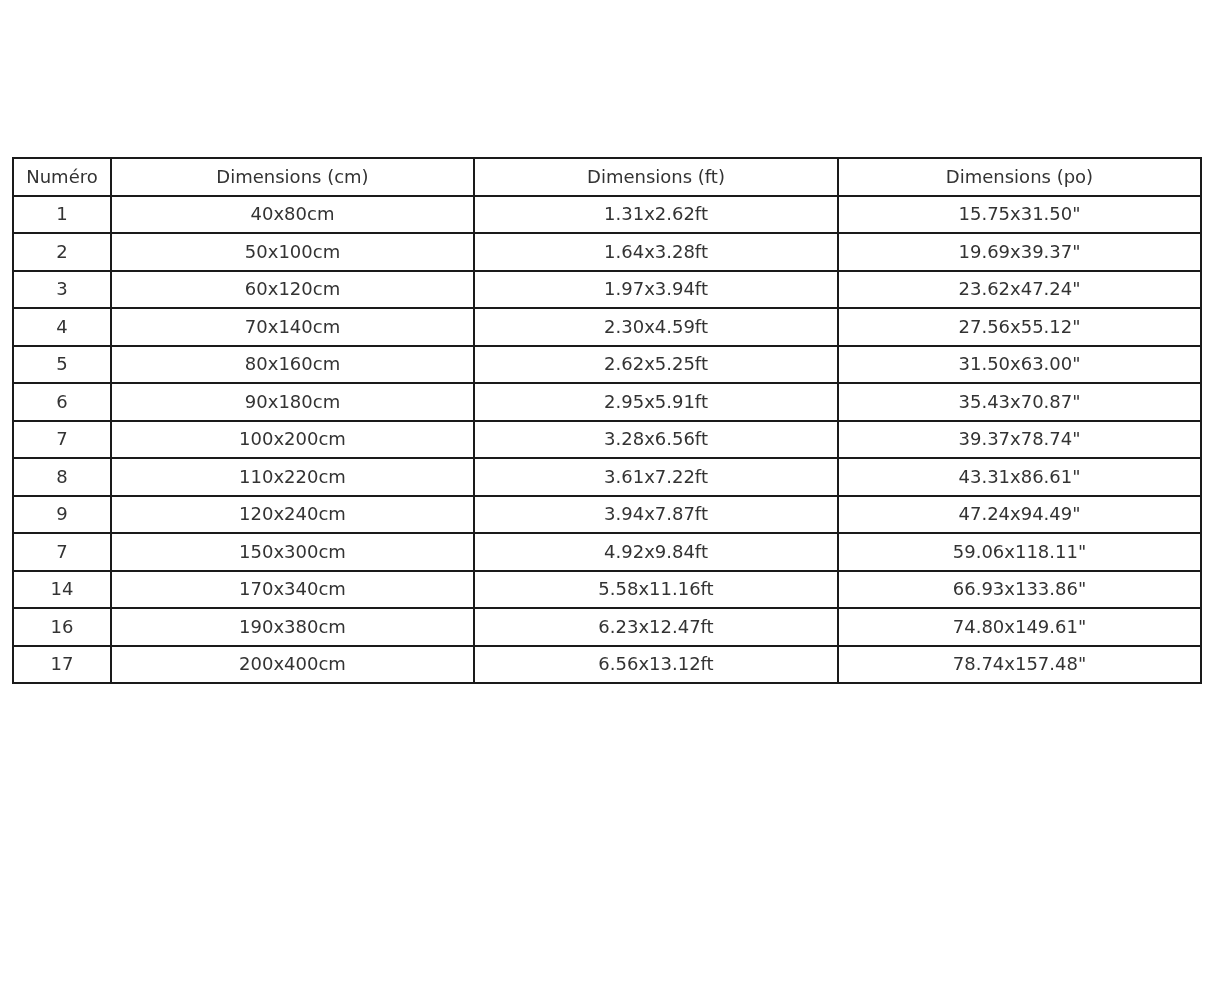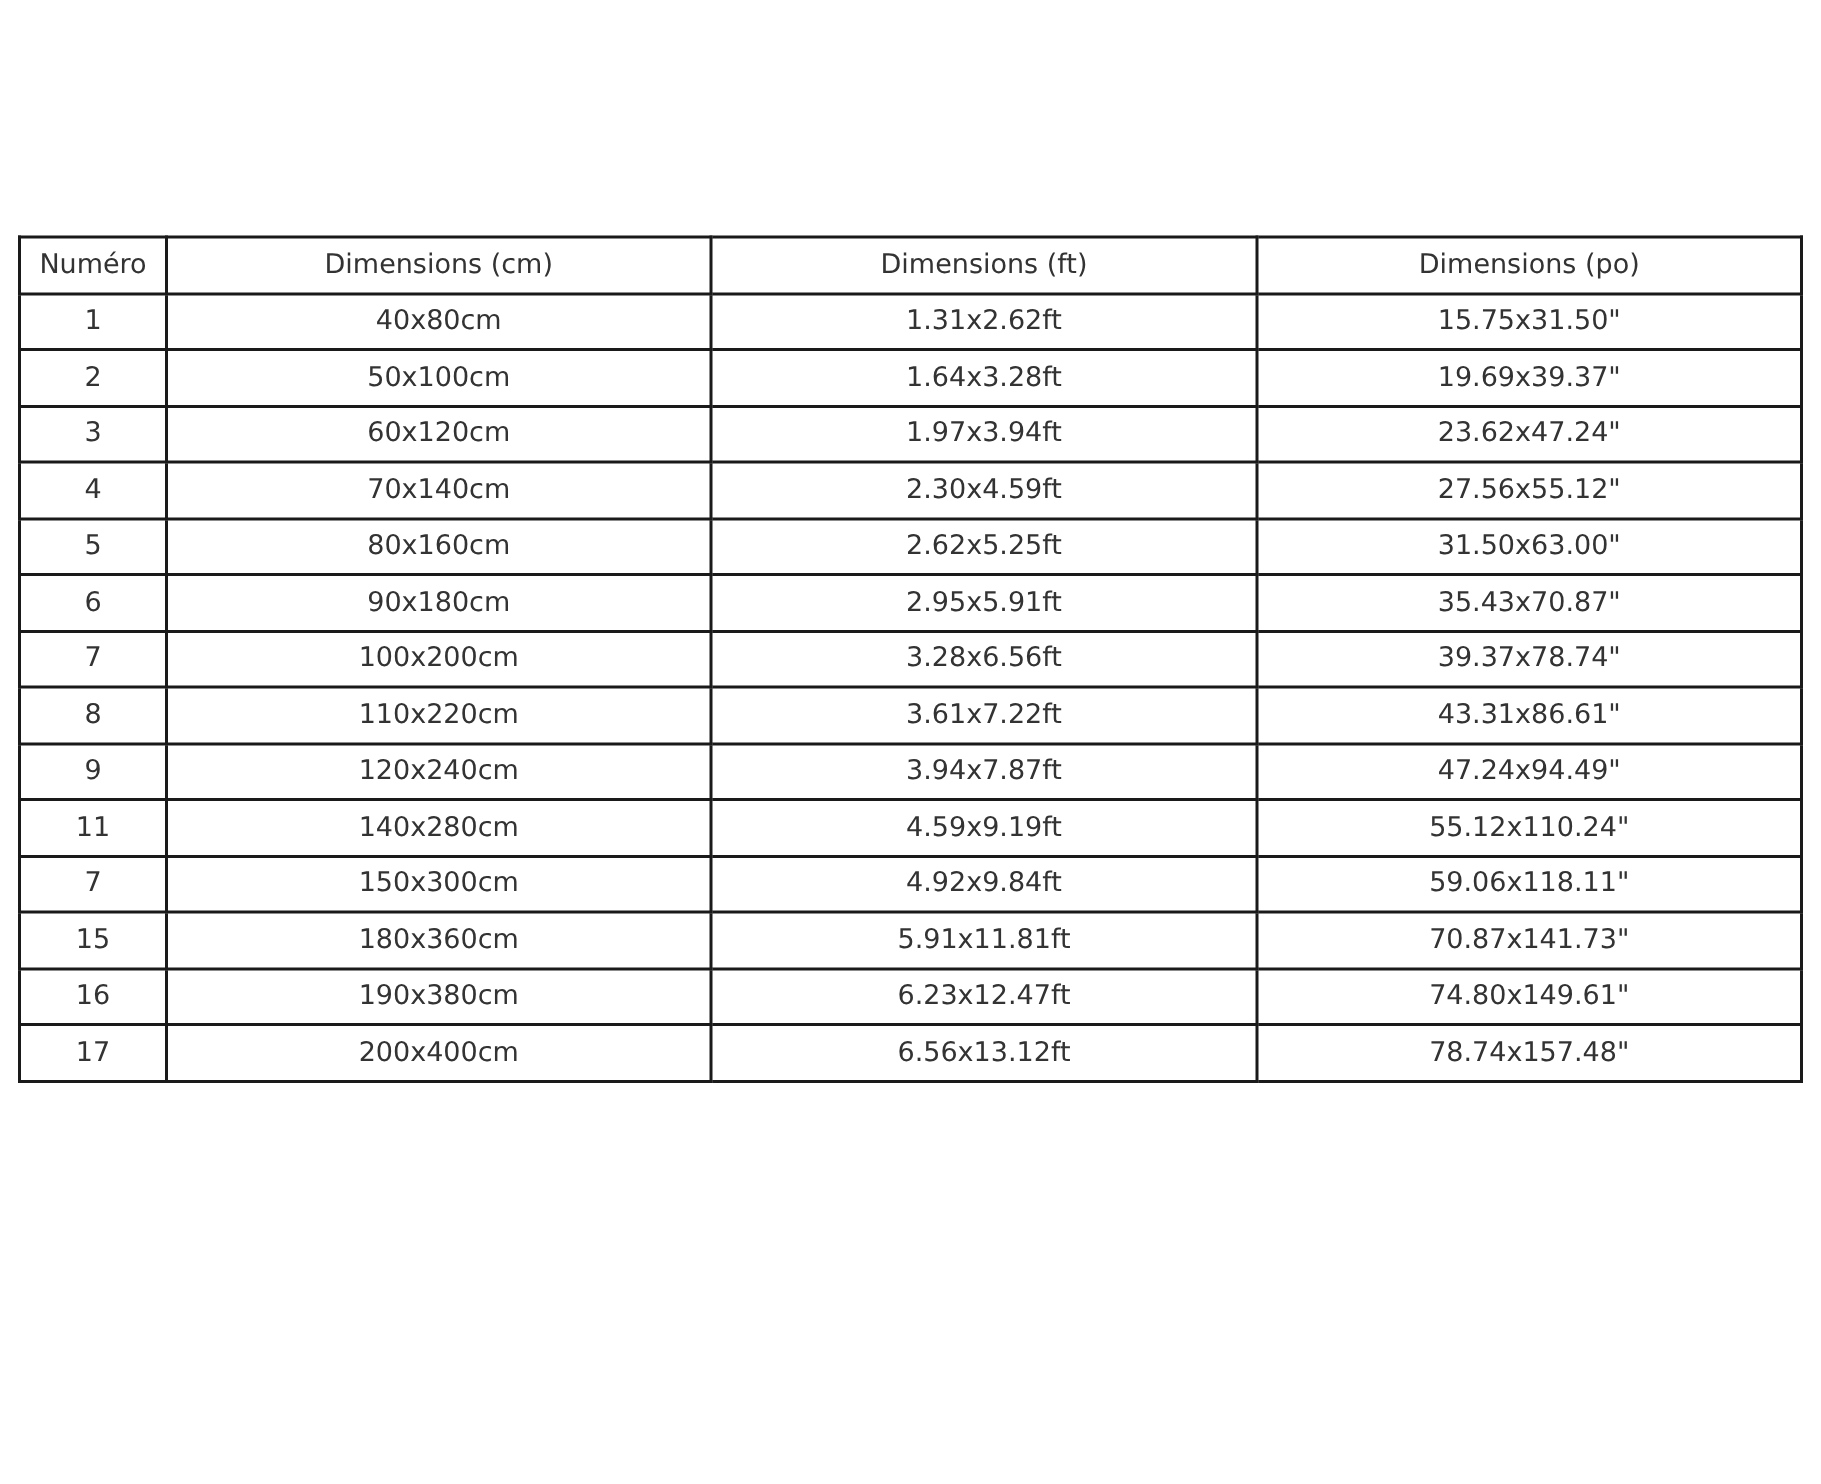--- a/index.html
+++ b/index.html
@@ -113,36 +113,30 @@
           <td>3.61x7.22ft</td>
           <td>43.31x86.61"</td>
         </tr>
         <tr>
           <td>9</td>
           <td>120x240cm</td>
           <td>3.94x7.87ft</td>
           <td>47.24x94.49"</td>
         </tr>
         <tr>
-          <td>11</td>
-          <td>140x280cm</td>
-          <td>4.59x9.19ft</td>
-          <td>55.12x110.24"</td>
-        </tr>
-        <tr>
           <td>7</td>
           <td>150x300cm</td>
           <td>4.92x9.84ft</td>
           <td>59.06x118.11"</td>
         </tr>
         <tr>
-          <td>15</td>
-          <td>180x360cm</td>
-          <td>5.91x11.81ft</td>
-          <td>70.87x141.73"</td>
+          <td>14</td>
+          <td>170x340cm</td>
+          <td>5.58x11.16ft</td>
+          <td>66.93x133.86"</td>
         </tr>
         <tr>
           <td>16</td>
           <td>190x380cm</td>
           <td>6.23x12.47ft</td>
           <td>74.80x149.61"</td>
         </tr>
         <tr>
           <td>17</td>
           <td>200x400cm</td>

